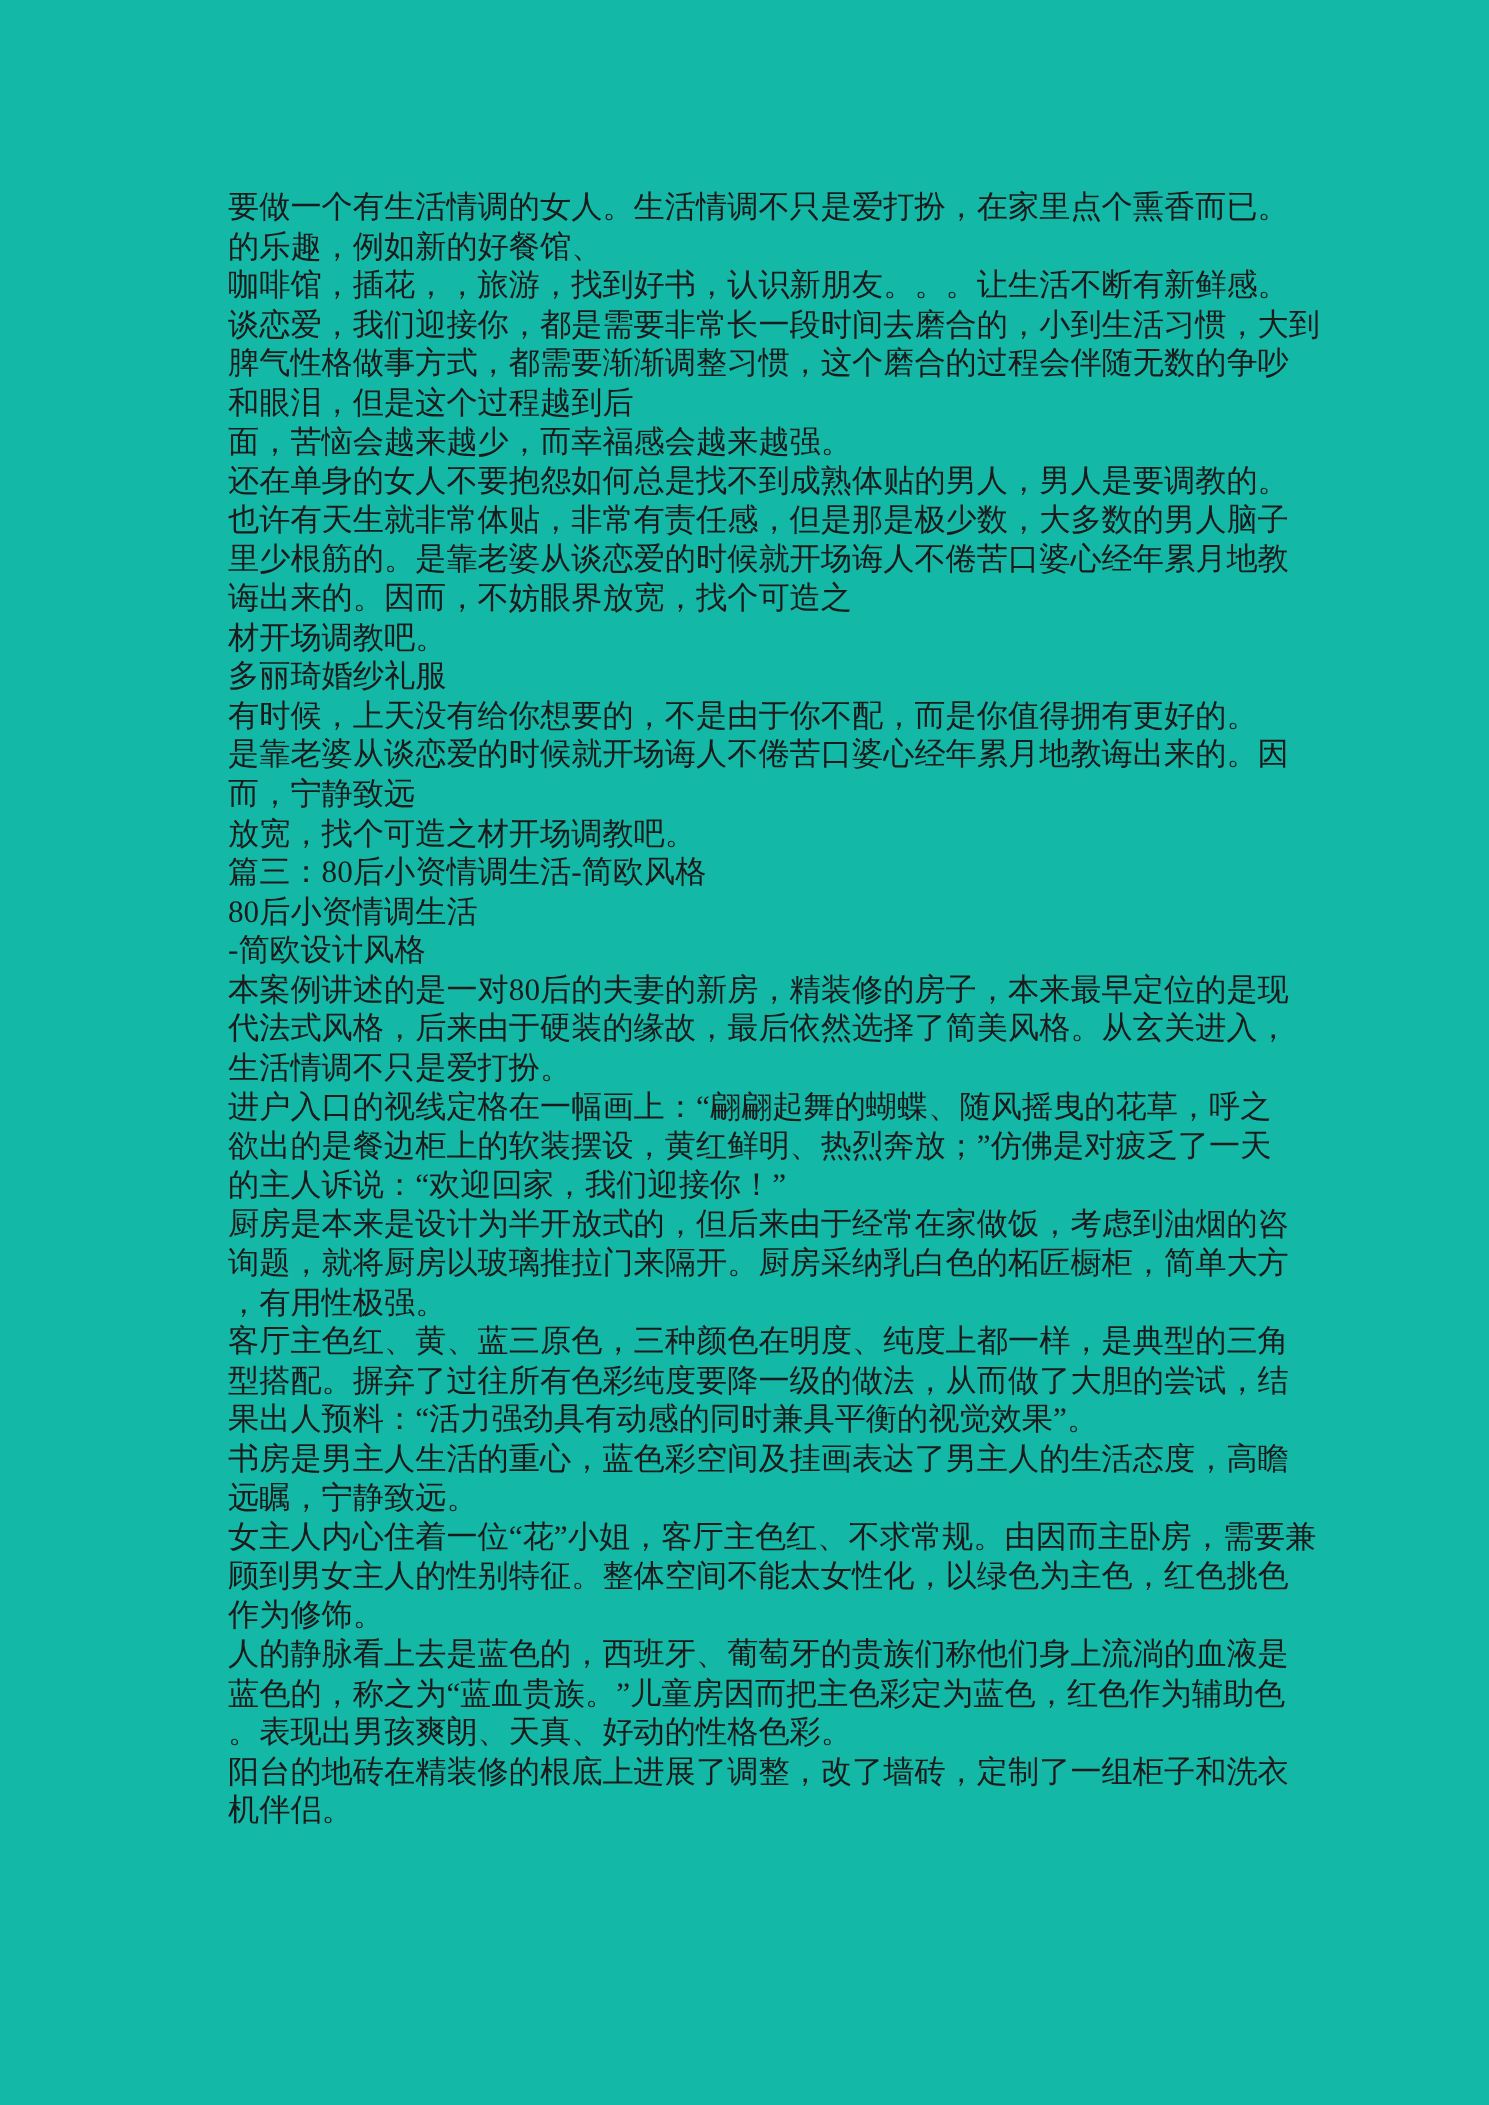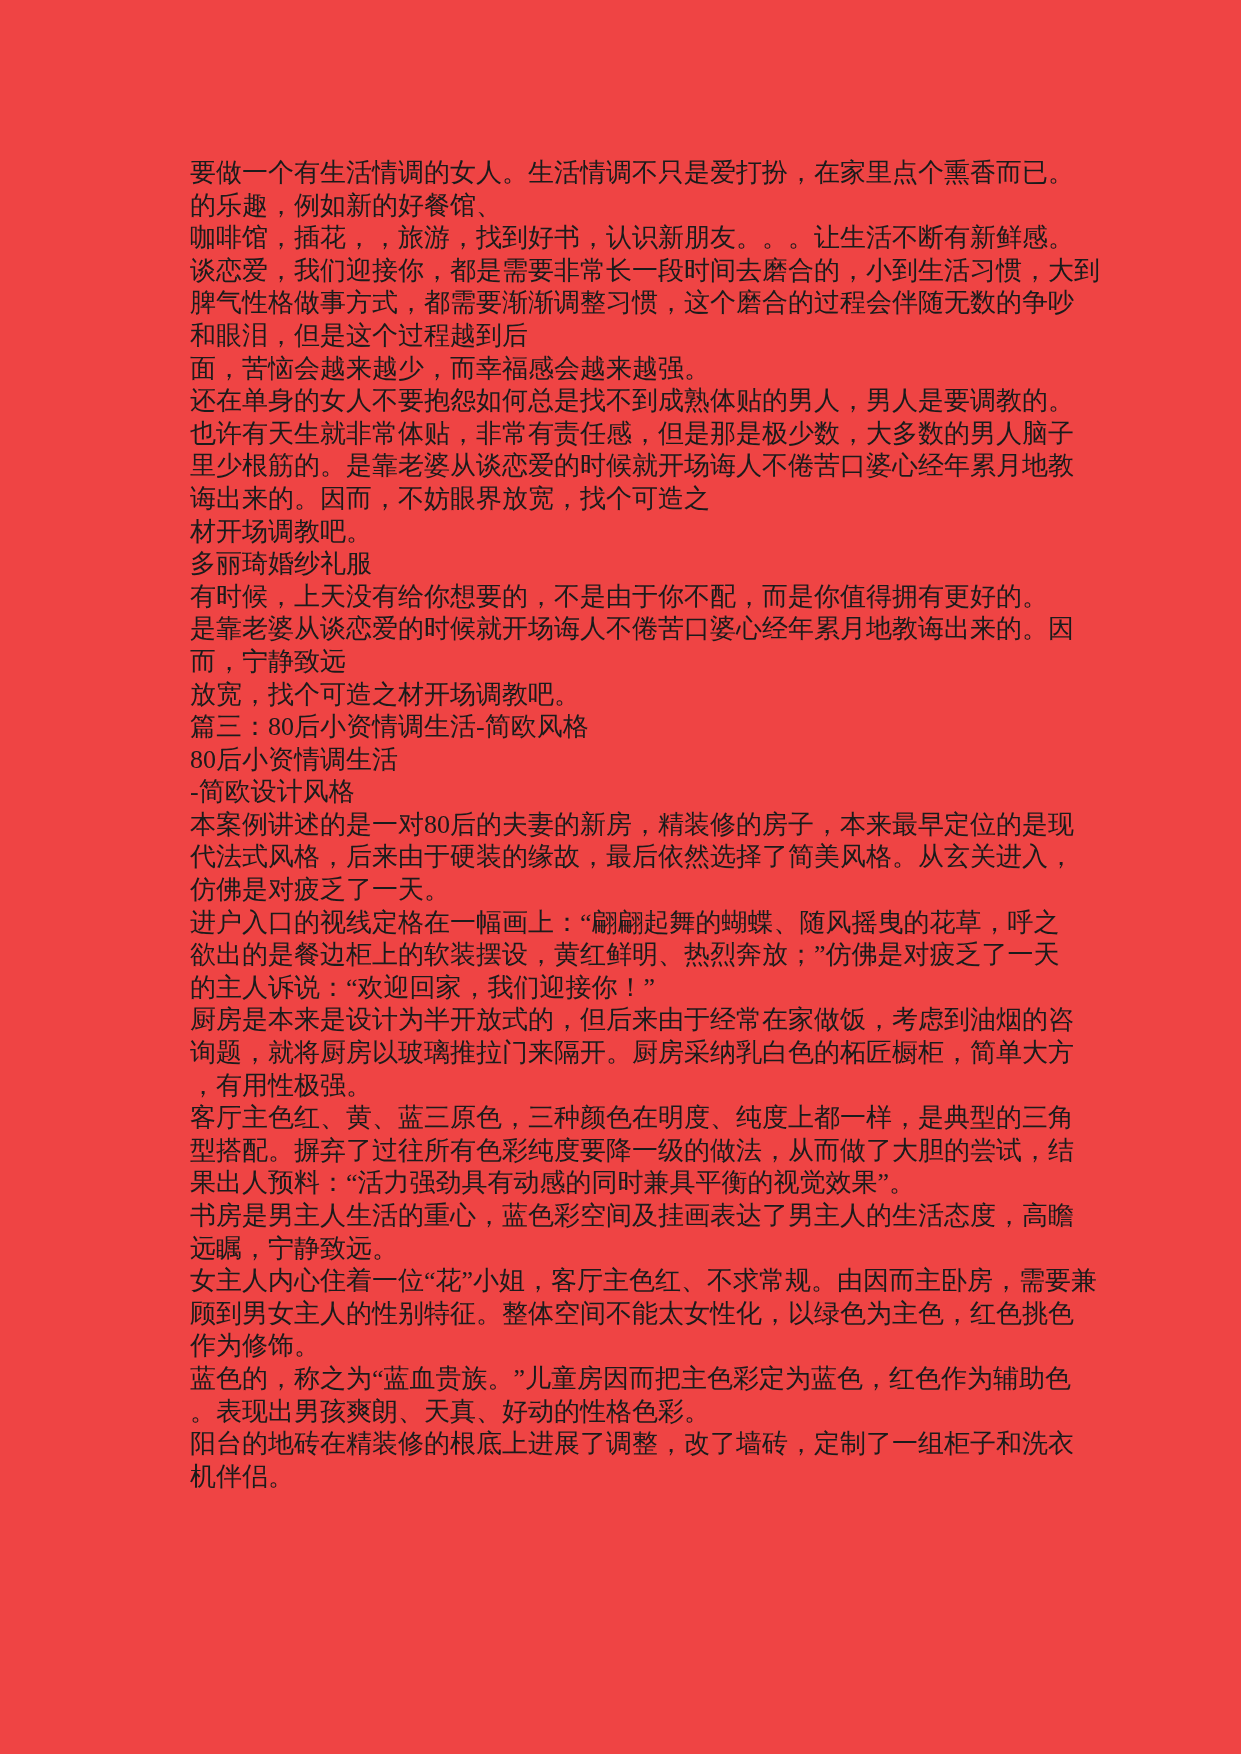--- a/index.html
+++ b/index.html
@@ -4,21 +4,21 @@
 <style>
   html, body {
     margin: 0;
     padding: 0;
     background: #ffffff;
   }
   .page {
     position: relative;
     width: 1241px;
     height: 1754px;
-    background: #ef4444;
+    background: #14b8a6;
     overflow: hidden;
     margin: 0 auto;
   }
   .text-block {
     position: absolute;
     left: 190px;
     top: 157px;
     width: 925px;
     font-family: "Liberation Serif", "DejaVu Serif", serif;
     font-size: 26px;
@@ -51,33 +51,34 @@
       <div class="line">多丽琦婚纱礼服</div>
       <div class="line">有时候，上天没有给你想要的，不是由于你不配，而是你值得拥有更好的。</div>
       <div class="line">是靠老婆从谈恋爱的时候就开场诲人不倦苦口婆心经年累月地教诲出来的。因</div>
       <div class="line">而，宁静致远</div>
       <div class="line">放宽，找个可造之材开场调教吧。</div>
       <div class="line">篇三：80后小资情调生活-简欧风格</div>
       <div class="line">80后小资情调生活</div>
       <div class="line">-简欧设计风格</div>
       <div class="line">本案例讲述的是一对80后的夫妻的新房，精装修的房子，本来最早定位的是现</div>
       <div class="line">代法式风格，后来由于硬装的缘故，最后依然选择了简美风格。从玄关进入，</div>
-      <div class="line">仿佛是对疲乏了一天。</div>
+      <div class="line">生活情调不只是爱打扮。</div>
       <div class="line">进户入口的视线定格在一幅画上：“翩翩起舞的蝴蝶、随风摇曳的花草，呼之</div>
       <div class="line">欲出的是餐边柜上的软装摆设，黄红鲜明、热烈奔放；”仿佛是对疲乏了一天</div>
       <div class="line">的主人诉说：“欢迎回家，我们迎接你！”</div>
       <div class="line">厨房是本来是设计为半开放式的，但后来由于经常在家做饭，考虑到油烟的咨</div>
       <div class="line">询题，就将厨房以玻璃推拉门来隔开。厨房采纳乳白色的柘匠橱柜，简单大方</div>
       <div class="line">，有用性极强。</div>
       <div class="line">客厅主色红、黄、蓝三原色，三种颜色在明度、纯度上都一样，是典型的三角</div>
       <div class="line">型搭配。摒弃了过往所有色彩纯度要降一级的做法，从而做了大胆的尝试，结</div>
       <div class="line">果出人预料：“活力强劲具有动感的同时兼具平衡的视觉效果”。</div>
       <div class="line">书房是男主人生活的重心，蓝色彩空间及挂画表达了男主人的生活态度，高瞻</div>
       <div class="line">远瞩，宁静致远。</div>
       <div class="line">女主人内心住着一位“花”小姐，客厅主色红、不求常规。由因而主卧房，需要兼</div>
       <div class="line">顾到男女主人的性别特征。整体空间不能太女性化，以绿色为主色，红色挑色</div>
       <div class="line">作为修饰。</div>
+      <div class="line">人的静脉看上去是蓝色的，西班牙、葡萄牙的贵族们称他们身上流淌的血液是</div>
       <div class="line">蓝色的，称之为“蓝血贵族。”儿童房因而把主色彩定为蓝色，红色作为辅助色</div>
       <div class="line">。表现出男孩爽朗、天真、好动的性格色彩。</div>
       <div class="line">阳台的地砖在精装修的根底上进展了调整，改了墙砖，定制了一组柜子和洗衣</div>
       <div class="line">机伴侣。</div>
     </div>
 </div>
 
 </body></html>

